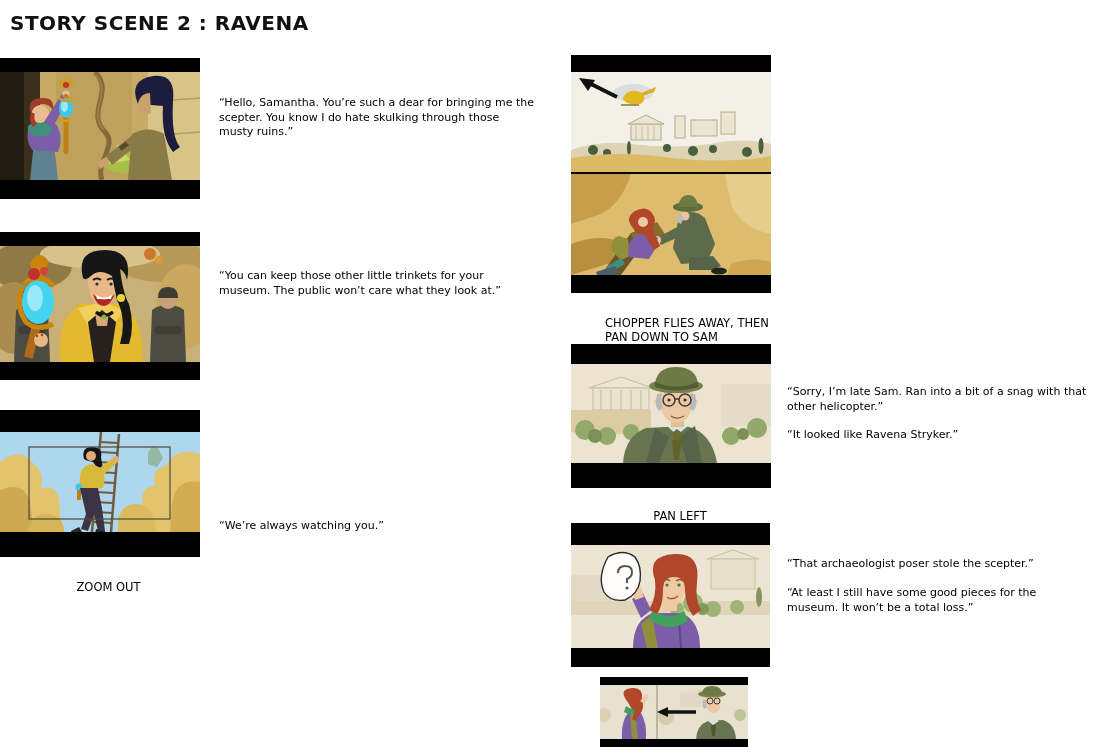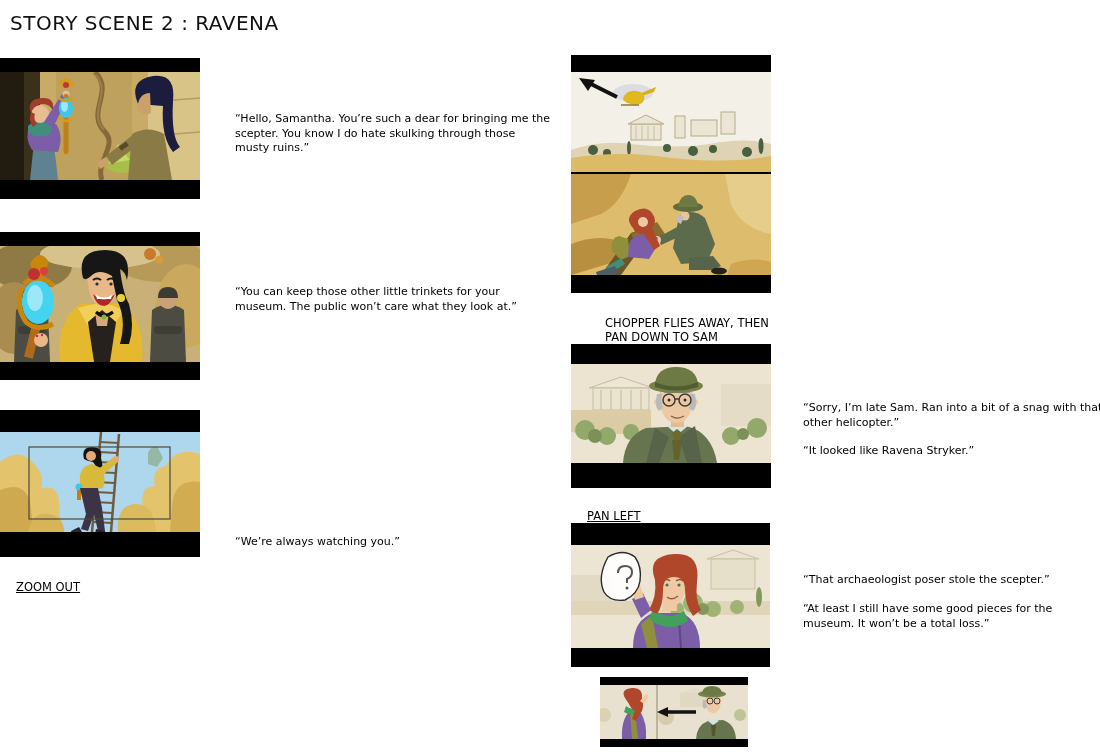--- a/index.html
+++ b/index.html
@@ -1,24 +1,24 @@
 <!DOCTYPE html>
 <html><head>
 <meta charset="utf-8">
 <style>
   html,body{margin:0;padding:0;background:#ffffff;}
   #page{position:relative;width:1100px;height:754px;background:#ffffff;overflow:hidden;
         font-family:"DejaVu Sans","Liberation Sans",sans-serif;color:#000;}
-  .title{position:absolute;left:10px;top:11px;font-size:20px;font-weight:normal;letter-spacing:.5px;color:#111;margin:0;}
+  .title{position:absolute;left:10px;top:11px;font-size:20px;font-weight:bold;letter-spacing:.5px;color:#111;margin:0;}
   .panel{position:absolute;background:#000;margin:0;padding:0;}
   .frame{position:absolute;left:0;width:100%;overflow:hidden;}
   .frame svg{display:block;width:100%;height:100%;}
-  .dialogue{position:absolute;font-size:11px;line-height:14.5px;margin:16px;color:#000;}
+  .dialogue{position:absolute;font-size:11px;line-height:14.5px;margin:0;color:#000;}
   .caption{position:absolute;font-size:11.5px;line-height:14px;margin:16px;color:#000;}
-  .right-align{text-align:left;text-decoration:underline;}
+  .right-align{text-align:center;}
 </style>
 </head>
 <body>
 
 <div id="page">
 
   <h1 class="title">STORY SCENE 2 : RAVENA</h1>
 
   <figure class="panel" style="left:0;top:58px;width:200px;height:141px">
     <div class="frame" style="top:14px;height:108px">

